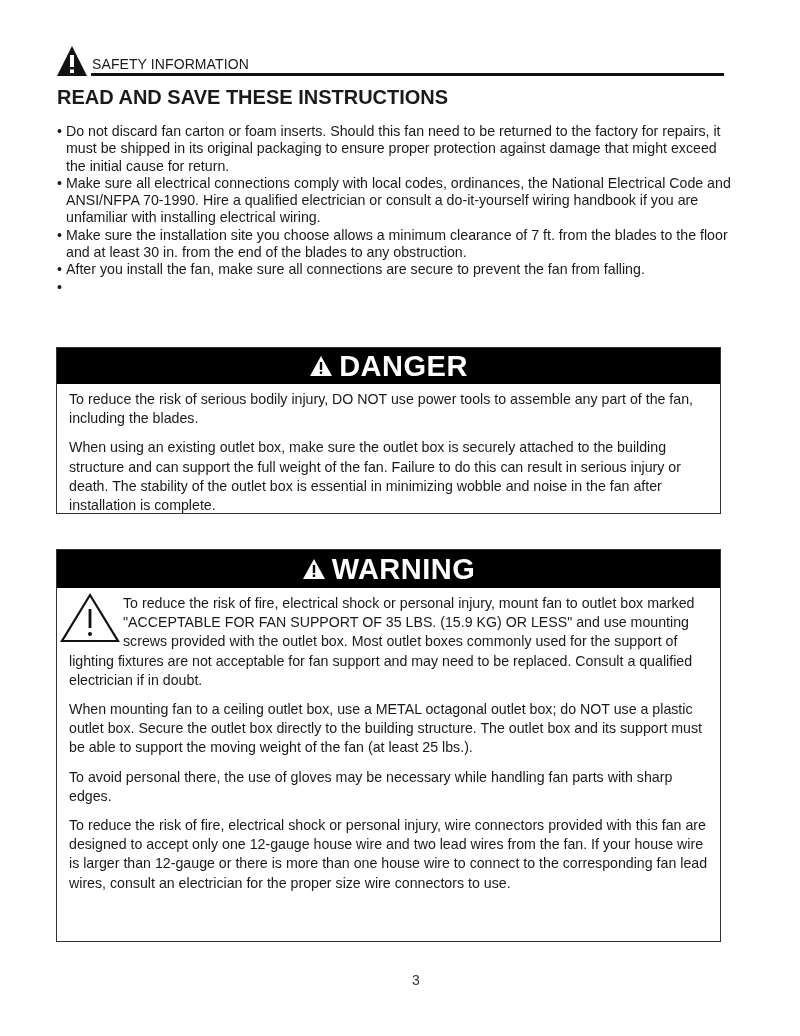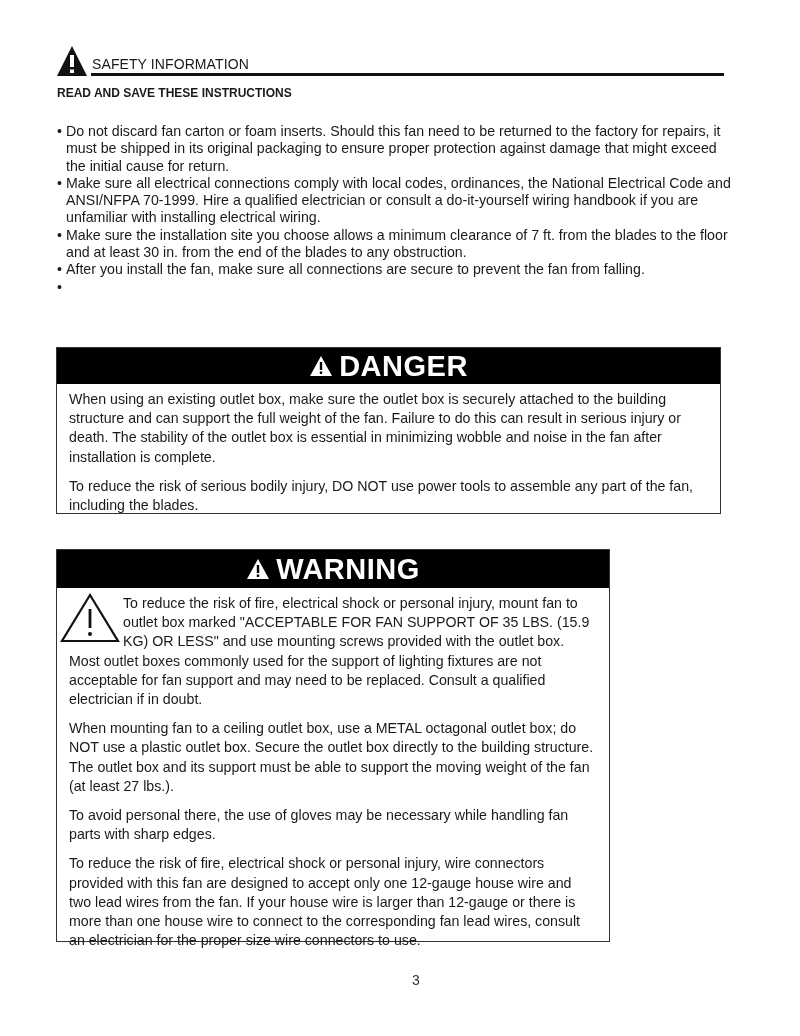--- a/index.html
+++ b/index.html
@@ -4,39 +4,39 @@
 <style>
   html, body { margin: 0; padding: 0; background: #ffffff; }
   body { width: 800px; height: 1036px; position: relative; overflow: hidden;
          font-family: "Liberation Sans", sans-serif; color: #1a1a1a; }
   .abs { position: absolute; }
 
   
   .safety-icon { left: 56px; top: 45px; width: 32px; height: 32px; }
   .safety-title { left: 92px; top: 56px; font-size: 14px; font-weight: normal; letter-spacing: 0.1px; }
   .safety-rule { left: 91px; top: 73px; width: 633px; height: 3px; background: #111; }
-  .read-save { left: 57px; top: 86px; font-size: 12px; font-weight: bold; }
+  .read-save { left: 57px; top: 86px; font-size: 20px; font-weight: bold; }
 
   
   .bullets { left: 57px; top: 123px; width: 680px; margin: 0; padding: 0; list-style: none;
              font-size: 14.2px; line-height: 17.3px; }
   .bullets li { position: relative; padding-left: 9px; }
   .bullets li .dot { position: absolute; left: 0; top: 0; }
 
   
   .box { border: 1.5px solid #333; background: #fff; box-sizing: border-box; }
   .box-head { background: #000; color: #fff; text-align: center; font-weight: bold;
               font-size: 29px; letter-spacing: 0.5px; display: flex; align-items: center; justify-content: center; gap: 6px; }
   .box-head svg { width: 24px; height: 22px; }
   .box-body { padding: 6px 12px 0 12px; font-size: 14.2px; line-height: 19.2px; }
   .box-body p { margin: 0 0 10px 0; }
 
   .danger { left: 56px; top: 347px; width: 665px; height: 167px; }
   .danger .box-head { height: 36px; }
-  .warning { left: 56px; top: 549px; width: 554px; height: 393px; }
+  .warning { left: 56px; top: 549px; width: 665px; height: 393px; }
   .warning .box-head { height: 38px; }
 
   .warn-first { position: relative; }
   .warn-tri { float: left; width: 62px; height: 52px; margin: -2px 2px 0 -10px; shape-outside: polygon(0 0, 100% 0, 100% 100%, 0 100%); }
 
   .page-number { left: 0; width: 832px; top: 972px; text-align: center; font-size: 14px; color: #333; }
 </style>
 </head>
 <body>
 
@@ -44,38 +44,38 @@
   <polygon points="16,1 31,31 1,31" fill="#111"></polygon>
   <rect x="14" y="10" width="4" height="12" fill="#fff"></rect>
   <rect x="14" y="24.5" width="4" height="3.5" fill="#fff"></rect>
 </svg>
 <div class="abs safety-title">SAFETY INFORMATION</div>
 <div class="abs safety-rule"></div>
 <div class="abs read-save">READ AND SAVE THESE INSTRUCTIONS</div>
 
 <ul class="abs bullets">
   <li><span class="dot">•</span><span>Do not discard fan carton or foam inserts. Should this fan need to be returned to the factory for repairs, it must be shipped in its original packaging to ensure proper protection against damage that might exceed the initial cause for return.</span></li>
-  <li><span class="dot">•</span><span>Make sure all electrical connections comply with local codes, ordinances, the National Electrical Code and ANSI/NFPA 70-1999. Hire a qualified electrician or consult a do-it-yourself wiring handbook if you are unfamiliar with installing electrical wiring.</span></li>
+  <li><span class="dot">•</span><span>Make sure all electrical connections comply with local codes, ordinances, the National Electrical Code and ANSI/NFPA 70-1990. Hire a qualified electrician or consult a do-it-yourself wiring handbook if you are unfamiliar with installing electrical wiring.</span></li>
   <li><span class="dot">•</span><span>Make sure the installation site you choose allows a minimum clearance of 7 ft. from the blades to the floor and at least 30 in. from the end of the blades to any obstruction.</span></li>
   <li><span class="dot">•</span><span>After you install the fan, make sure all connections are secure to prevent the fan from falling.</span></li>
   <li><span class="dot">•</span></li>
 </ul>
 
 <div class="abs box danger">
   <div class="box-head">
     <svg viewBox="0 0 24 22">
       <polygon points="12,1 23,21 1,21" fill="#fff"></polygon>
       <rect x="10.8" y="7" width="2.4" height="8" fill="#000"></rect>
       <rect x="10.8" y="16.5" width="2.4" height="2.4" fill="#000"></rect>
     </svg>
     <span>DANGER</span>
   </div>
   <div class="box-body">
+    <p>To reduce the risk of serious bodily injury, DO NOT use power tools to assemble any part of the fan, including the blades.</p>
     <p>When using an existing outlet box, make sure the outlet box is securely attached to the building structure and can support the full weight of the fan. Failure to do this can result in serious injury or death. The stability of the outlet box is essential in minimizing wobble and noise in the fan after installation is complete.</p>
-    <p>To reduce the risk of serious bodily injury, DO NOT use power tools to assemble any part of the fan, including the blades.</p>
   </div>
 </div>
 
 <div class="abs box warning">
   <div class="box-head">
     <svg viewBox="0 0 24 22">
       <polygon points="12,1 23,21 1,21" fill="#fff"></polygon>
       <rect x="10.8" y="7" width="2.4" height="8" fill="#000"></rect>
       <rect x="10.8" y="16.5" width="2.4" height="2.4" fill="#000"></rect>
     </svg>
@@ -83,19 +83,19 @@
   </div>
   <div class="box-body">
     <p class="warn-first">
       <svg class="warn-tri" viewBox="0 0 62 52">
         <polygon points="31,3 59,49 3,49" fill="none" stroke="#111" stroke-width="2.2" stroke-linejoin="miter"></polygon>
         <rect x="29.6" y="17" width="2.8" height="19" fill="#111"></rect>
         <circle cx="31" cy="42" r="2" fill="#111"></circle>
       </svg>
       <span>To reduce the risk of fire, electrical shock or personal injury, mount fan to outlet box marked "ACCEPTABLE FOR FAN SUPPORT OF 35 LBS. (15.9 KG) OR LESS" and use mounting screws provided with the outlet box. Most outlet boxes commonly used for the support of lighting fixtures are not acceptable for fan support and may need to be replaced. Consult a qualified electrician if in doubt.</span>
     </p>
-    <p>When mounting fan to a ceiling outlet box, use a METAL octagonal outlet box; do NOT use a plastic outlet box. Secure the outlet box directly to the building structure. The outlet box and its support must be able to support the moving weight of the fan (at least 27 lbs.).</p>
+    <p>When mounting fan to a ceiling outlet box, use a METAL octagonal outlet box; do NOT use a plastic outlet box. Secure the outlet box directly to the building structure. The outlet box and its support must be able to support the moving weight of the fan (at least 25 lbs.).</p>
     <p>To avoid personal there, the use of gloves may be necessary while handling fan parts with sharp edges.</p>
     <p>To reduce the risk of fire, electrical shock or personal injury, wire connectors provided with this fan are designed to accept only one 12-gauge house wire and two lead wires from the fan. If your house wire is larger than 12-gauge or there is more than one house wire to connect to the corresponding fan lead wires, consult an electrician for the proper size wire connectors to use.</p>
   </div>
 </div>
 
 <div class="abs page-number">3</div>
 
 </body></html>

